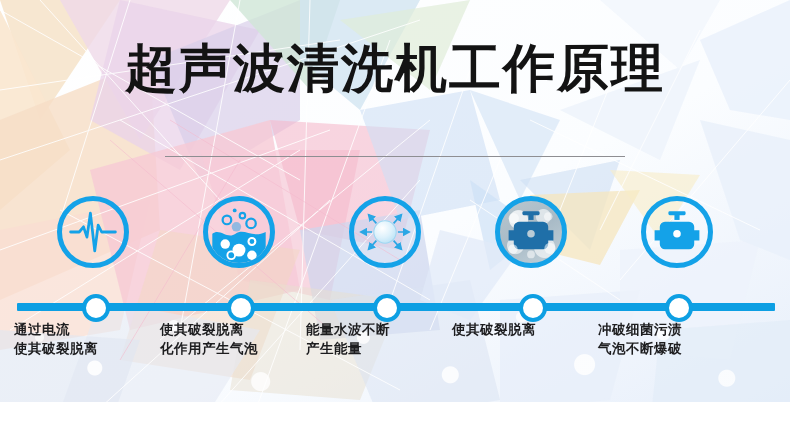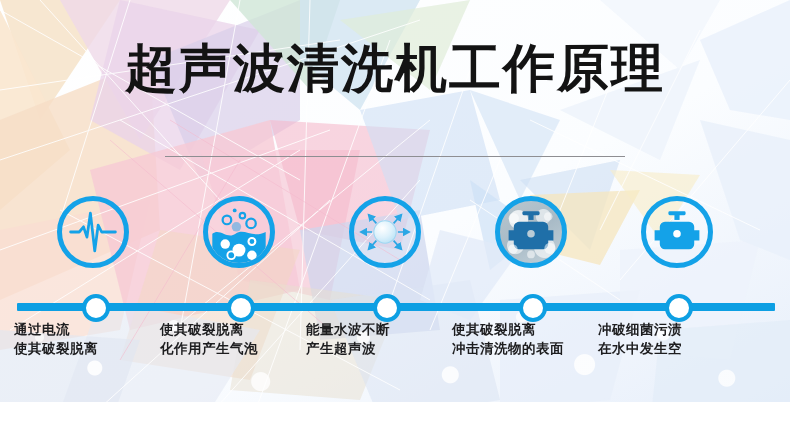--- a/index.html
+++ b/index.html
@@ -221,21 +221,21 @@
           <line x1="51" y1="36" x2="64" y2="36"></line>
           <line x1="26" y1="26" x2="17" y2="16"></line>
           <line x1="46" y1="26" x2="55" y2="16"></line>
           <line x1="26" y1="46" x2="17" y2="56"></line>
           <line x1="46" y1="46" x2="55" y2="56"></line>
         </g>
       </svg>
     </div>
     <div class="caption">
       <span>能量水波不断</span>
-      <span class="l2">产生超声波</span>
+      <span class="l2">产生能量</span>
     </div>
   </div>
 
   <div class="step" style="left:452px">
     <div class="icon-circle shaded">
       <svg class="icon-svg" viewBox="0 0 72 72">
         <g fill="#1f6fa8">
           <rect x="26" y="12" width="20" height="4.5" rx="1.6"></rect>
           <rect x="33" y="16" width="6" height="6"></rect>
           <path d="M22,24 h28 a6,6 0 0 1 6,6 v4 h6 v12 h-6 v4 a6,6 0 0 1 -6,6 h-28 a6,6 0 0 1 -6,-6 v-4 h-6 v-12 h6 v-4 a6,6 0 0 1 6,-6 z"></path>
@@ -245,34 +245,33 @@
           <circle cx="16" cy="20" r="6"></circle>
           <circle cx="56" cy="18" r="5"></circle>
           <circle cx="58" cy="55" r="6.5"></circle>
           <circle cx="15" cy="56" r="5.5"></circle>
           <circle cx="36" cy="62" r="4.5"></circle>
         </g>
       </svg>
     </div>
     <div class="caption">
       <span>使其破裂脱离</span>
-      <span class="l2">冲击清洗物的表面</span>
     </div>
   </div>
 
   <div class="step" style="left:598px">
     <div class="icon-circle">
       <svg class="icon-svg" viewBox="0 0 72 72">
         <g fill="#14a2e8">
           <rect x="26" y="12" width="20" height="4.5" rx="1.6"></rect>
           <rect x="33" y="16" width="6" height="6"></rect>
           <path d="M22,24 h28 a6,6 0 0 1 6,6 v4 h6 v12 h-6 v4 a6,6 0 0 1 -6,6 h-28 a6,6 0 0 1 -6,-6 v-4 h-6 v-12 h6 v-4 a6,6 0 0 1 6,-6 z"></path>
         </g>
         <circle cx="36" cy="38" r="4.4" fill="#ffffff"></circle>
       </svg>
     </div>
     <div class="caption">
       <span>冲破细菌污渍</span>
-      <span class="l2">在水中发生空</span>
+      <span class="l2">气泡不断爆破</span>
     </div>
   </div>
 
 </div>
 
 </body></html>

